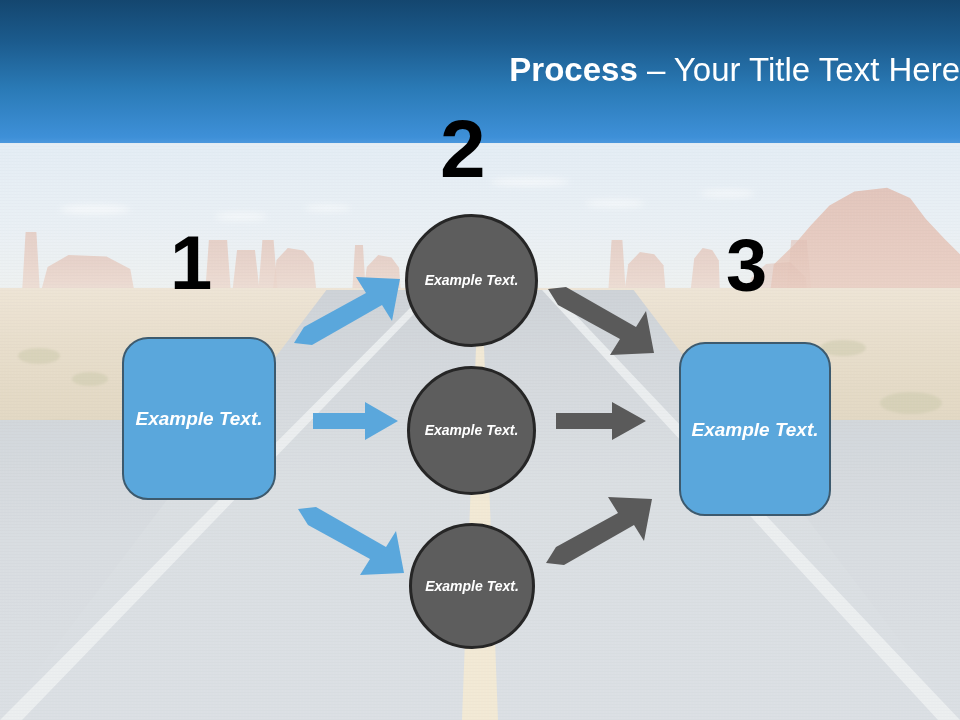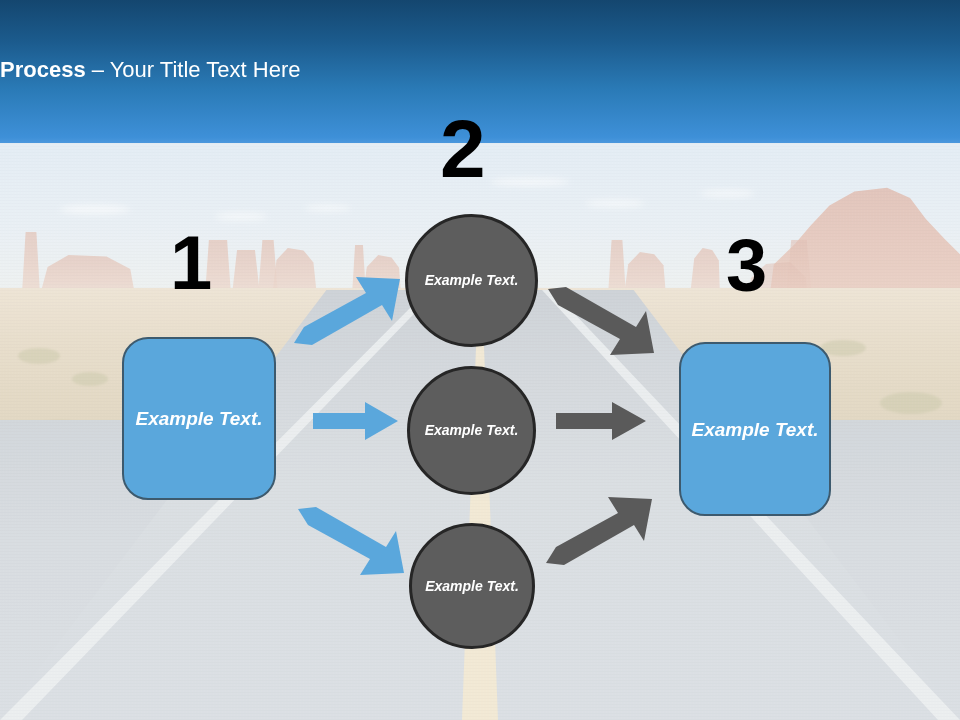--- a/index.html
+++ b/index.html
@@ -78,22 +78,22 @@
     background:rgba(255,255,255,.30);
   }
 
   
   .header {
     position:absolute; left:0; top:0; width:960px; height:143px;
     background: linear-gradient(to bottom, #14466f 0%, #1b5a8c 28%, #2a7ab6 62%, #3e90d8 96%, #4a97dd 100%);
   }
   .header-title {
     position:absolute; left:0; top:50px; width:960px;
-    text-align:left; color:#ffffff;
-    font-size:22px; line-height:40px;
+    text-align:right; color:#ffffff;
+    font-size:33px; line-height:40px;
     white-space:nowrap;
   }
   .header-title .t-bold { font-weight:bold; }
   .header-title .t-rest { font-weight:normal; }
 
   
   .step-num {
     position:absolute;
     color:#000000;
     font-weight:bold;

